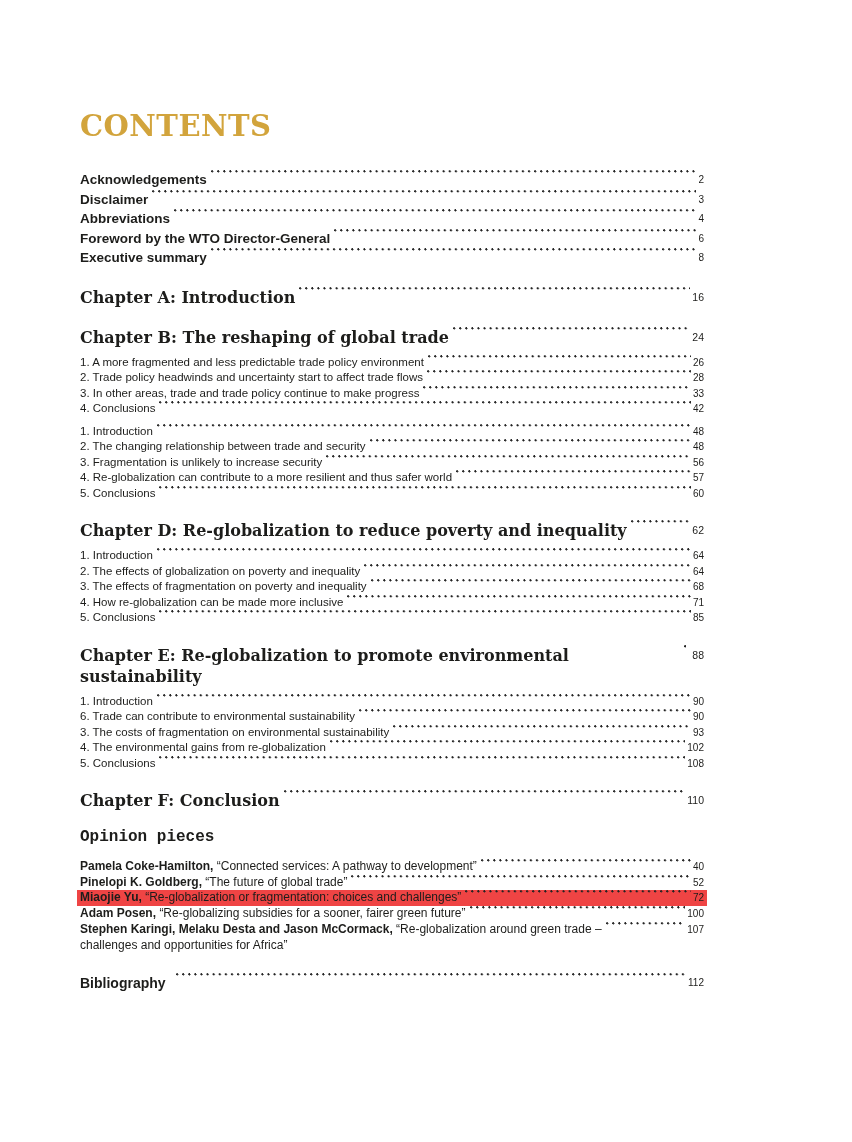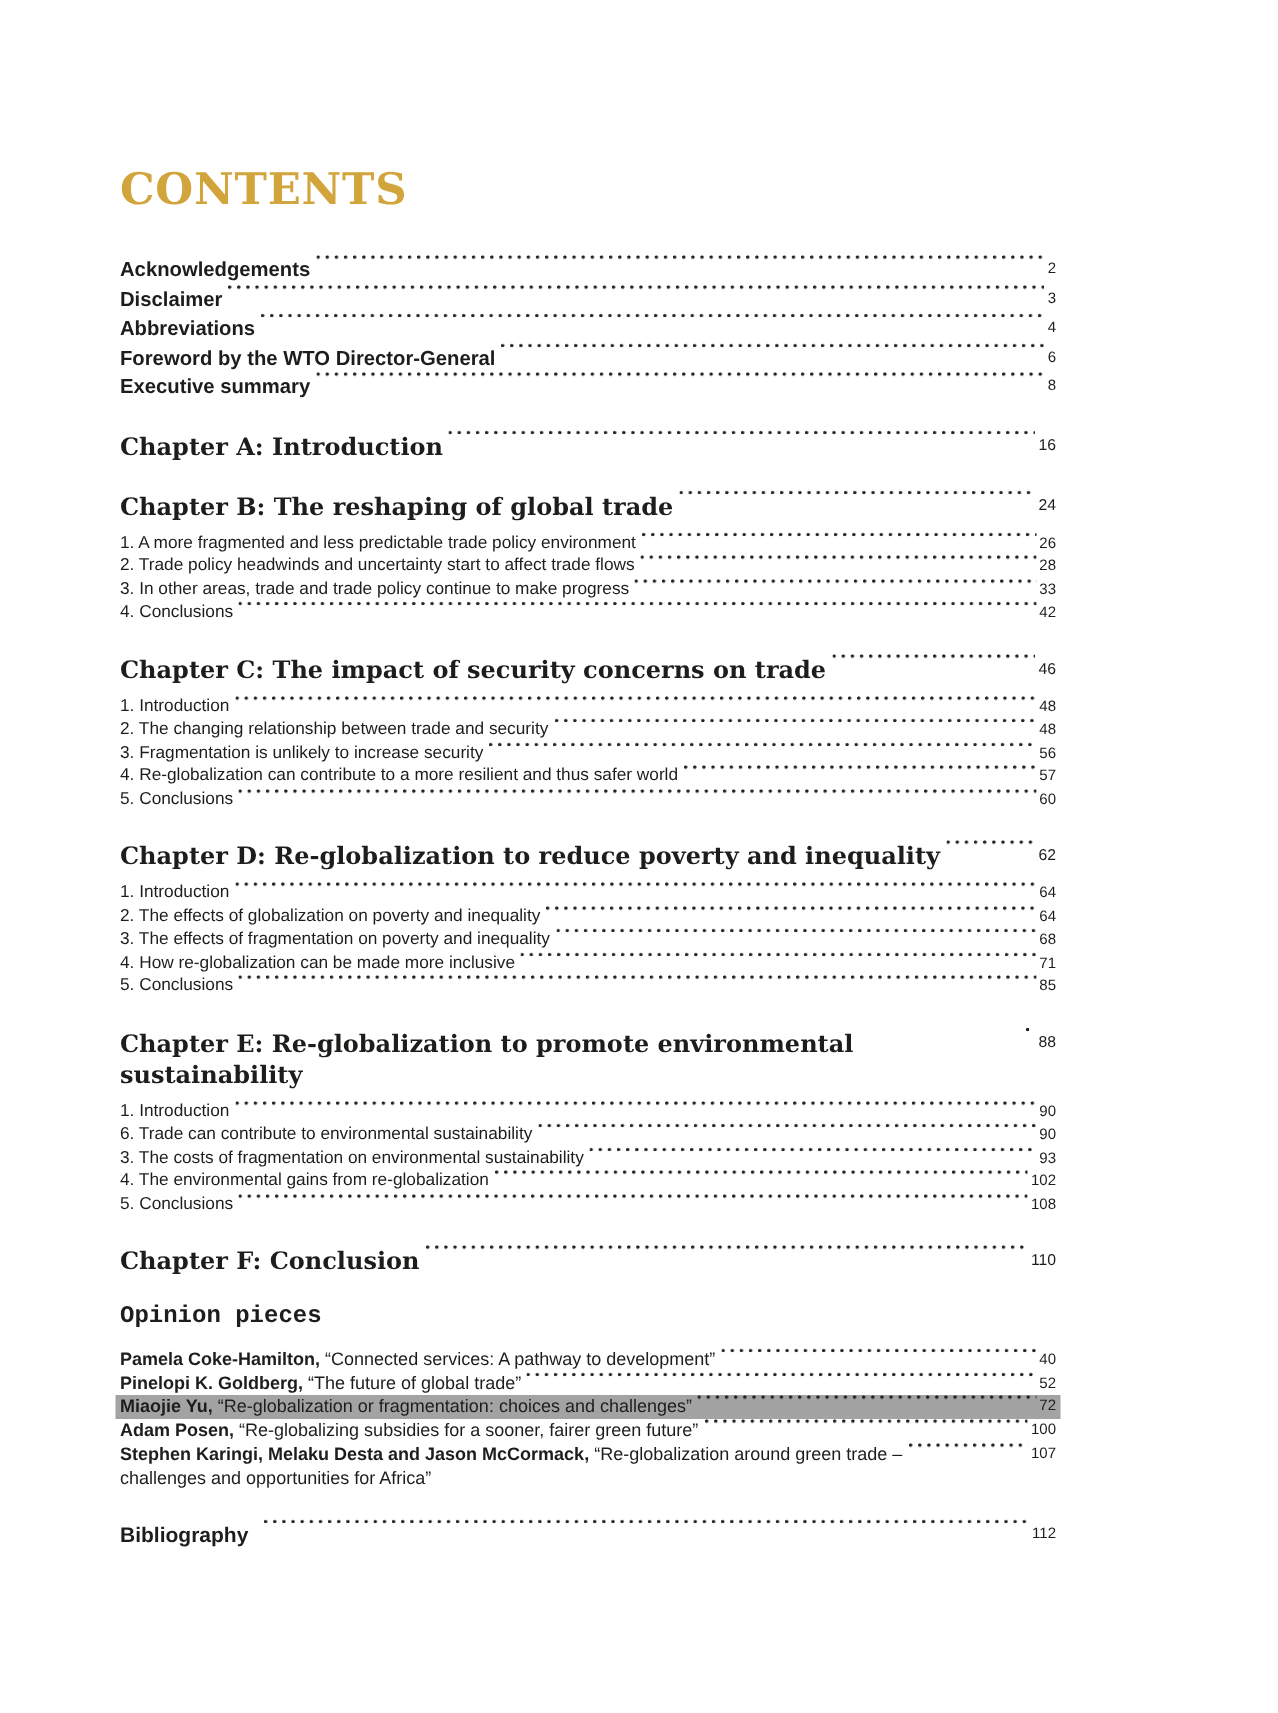--- a/index.html
+++ b/index.html
@@ -109,25 +109,20 @@
           <span class="lbl">3. In other areas, trade and trade policy continue to make progress</span>
           <span class="leader"></span>
           <span class="pg">33</span>
         </div>
         <div class="trow sec-row">
           <span class="lbl">4. Conclusions</span>
           <span class="leader"></span>
           <span class="pg">42</span>
         </div>
       </div>
-      <div class="trow ch-row">
-        <span class="lbl">Chapter C: The impact of security concerns on trade</span>
-        <span class="leader"></span>
-        <span class="pg">46</span>
-      </div>
       <div class="secs">
         <div class="trow sec-row">
           <span class="lbl">1. Introduction</span>
           <span class="leader"></span>
           <span class="pg">48</span>
         </div>
         <div class="trow sec-row">
           <span class="lbl">2. The changing relationship between trade and security</span>
           <span class="leader"></span>
           <span class="pg">48</span>
@@ -225,21 +220,21 @@
       <div class="trow op-row">
         <span class="op-text"><b class="op-author">Pamela Coke-Hamilton,</b> <span class="op-title">“Connected services: A pathway to development”</span></span>
         <span class="leader"></span>
         <span class="pg">40</span>
       </div>
       <div class="trow op-row">
         <span class="op-text"><b class="op-author">Pinelopi K. Goldberg,</b> <span class="op-title">“The future of global trade”</span></span>
         <span class="leader"></span>
         <span class="pg">52</span>
       </div>
-      <div class="trow op-row hl" style="background: #a3a3a3;">
+      <div class="trow op-row hl" style="background: #ef4444;">
         <span class="op-text"><b class="op-author">Miaojie Yu,</b> <span class="op-title">“Re-globalization or fragmentation: choices and challenges”</span></span>
         <span class="leader"></span>
         <span class="pg">72</span>
       </div>
       <div class="trow op-row">
         <span class="op-text"><b class="op-author">Adam Posen,</b> <span class="op-title">“Re-globalizing subsidies for a sooner, fairer green future”</span></span>
         <span class="leader"></span>
         <span class="pg">100</span>
       </div>
       <div class="trow op-row">

